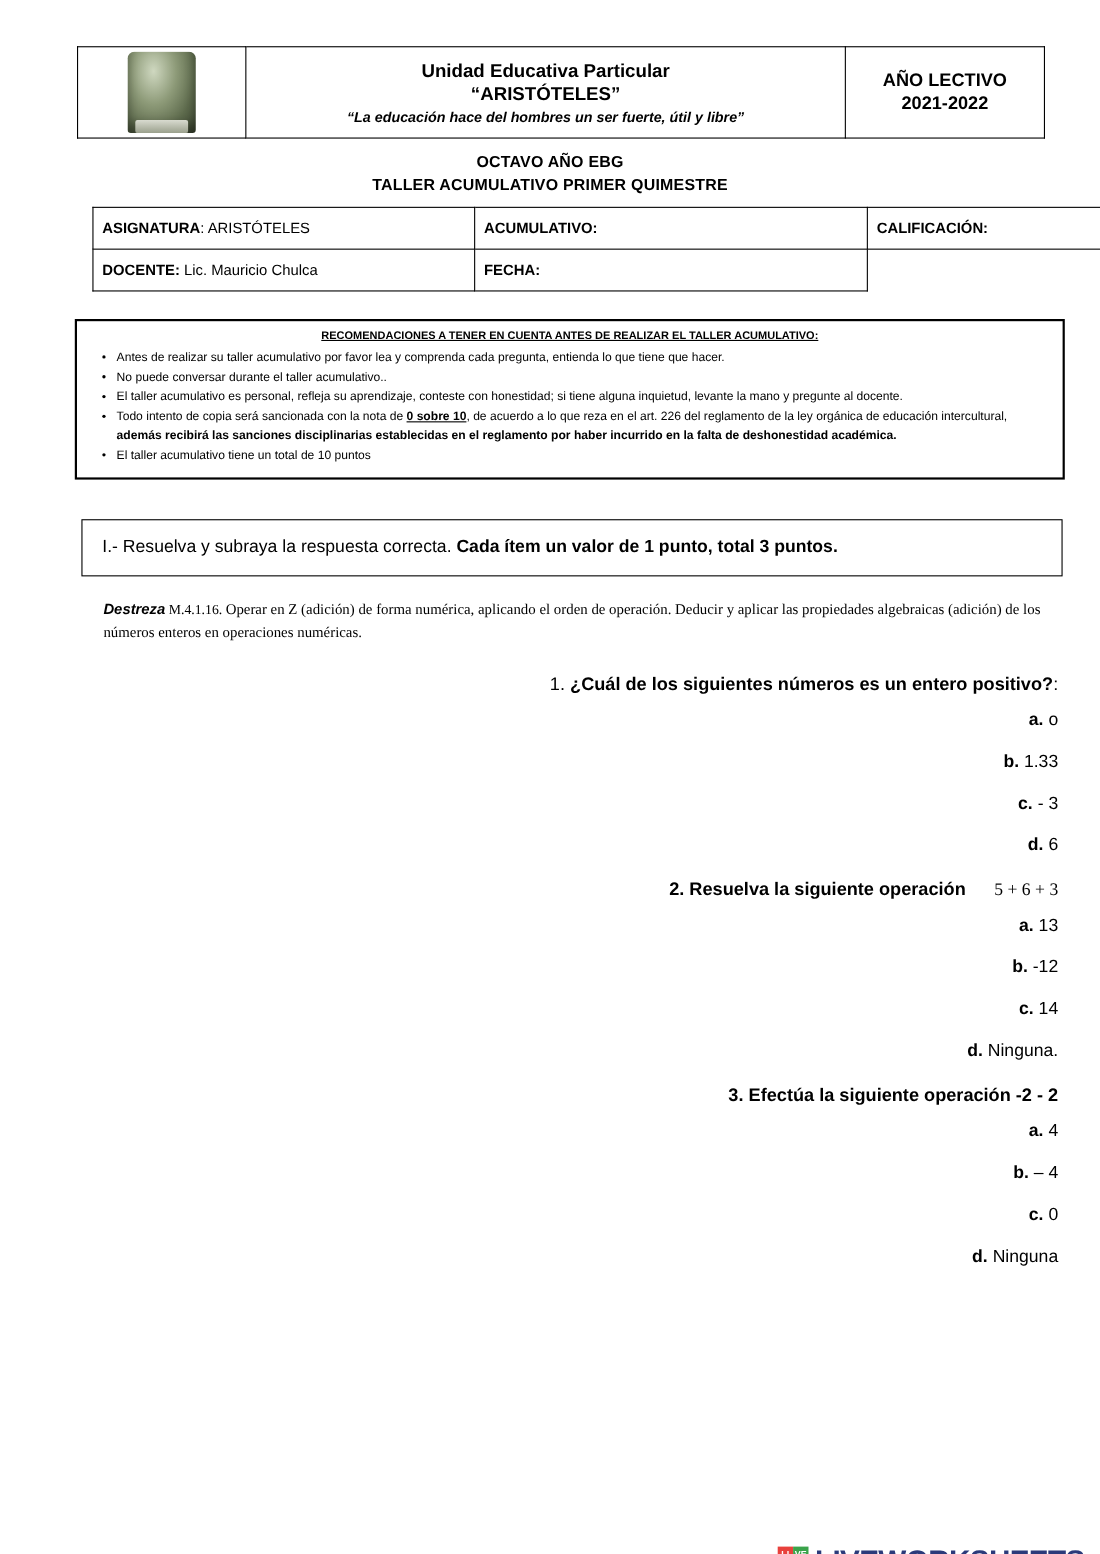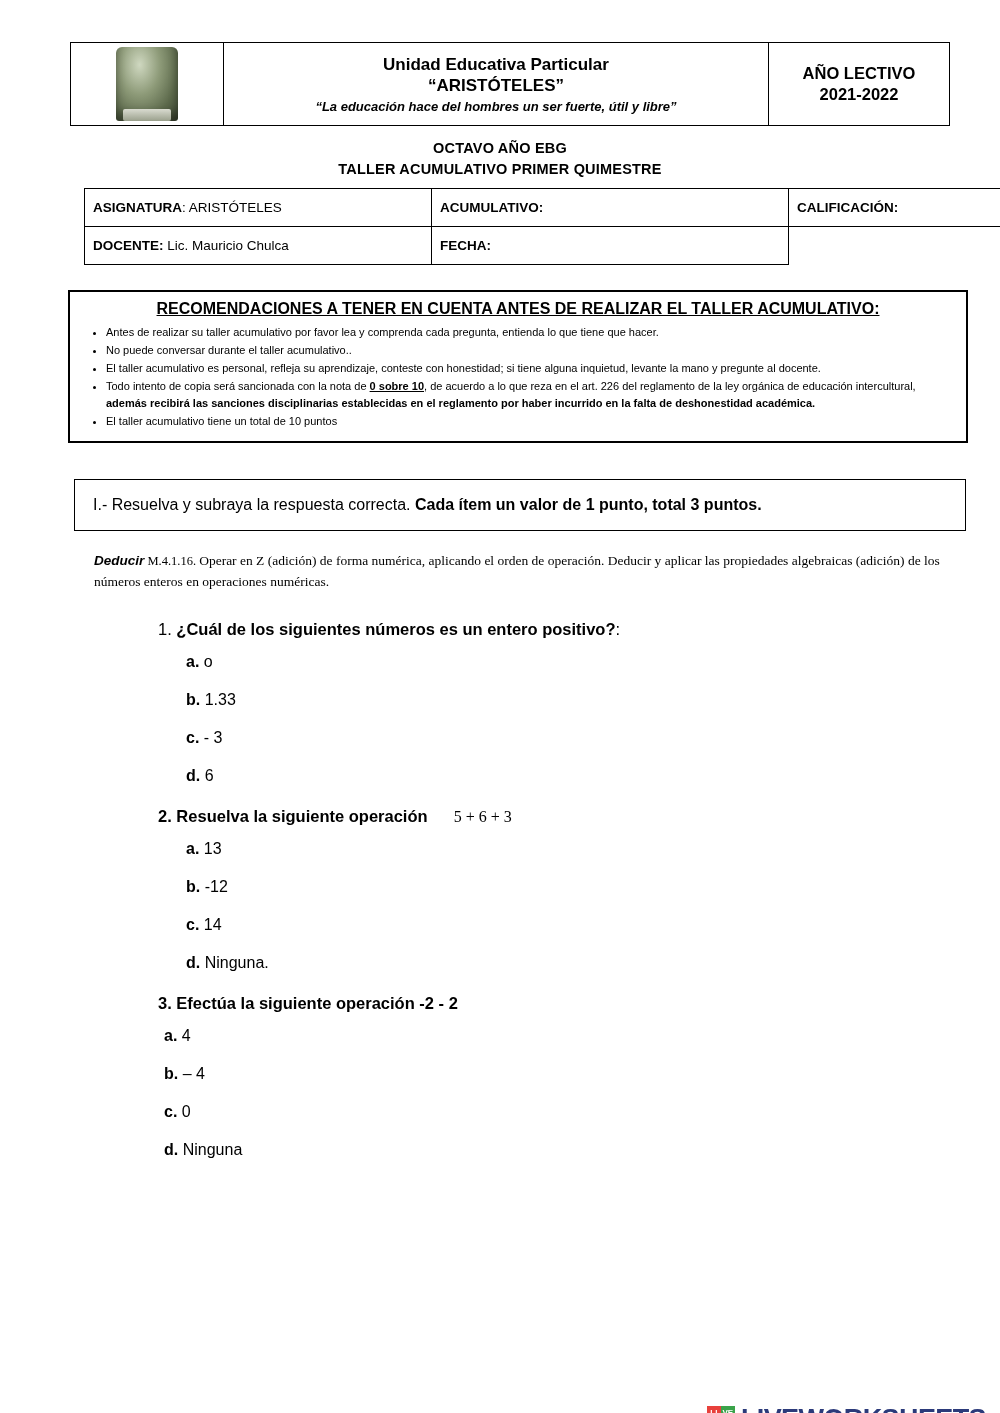--- a/index.html
+++ b/index.html
@@ -128,21 +128,21 @@
     margin: 25px auto 0 auto;
     margin-left: 30px;
     width: 900px;
     border: 2px solid #000;
     box-sizing: border-box;
     padding: 8px 12px 10px 12px;
   }
   .rec-title {
     text-align: center;
     font-weight: bold;
-    font-size: 16px;
+    font-size: 10px;
     text-decoration: underline;
     margin-bottom: 6px;
   }
   .rec-list {
     margin: 0;
     padding-left: 24px;
   }
   .rec-list li {
     font-size: 11px;
     line-height: 1.55;
@@ -177,21 +177,21 @@
     font-weight: bold;
     font-style: italic;
     font-size: 13.5px;
   }
   .destreza .small-code { font-size: 12.5px; }
 
   
   .questions {
     margin-top: 28px;
   }
-  .q-block { margin-bottom: 22px; }
+  .q-block { margin-bottom: 22px; text-align: right; }
   .q-head {
     font-size: 16.5px;
     margin-left: 120px;
     margin-bottom: 14px;
   }
   .q-num { font-weight: normal; }
   .q-num.bold { font-weight: bold; }
   .q-text { font-weight: bold; }
   .q-tail { font-weight: normal; }
   .q-op {
@@ -307,21 +307,21 @@
       </li>
       <li>El taller acumulativo tiene un total de  10 puntos</li>
     </ul>
   </div>
 
   <div class="inst-box">
     <span>I.- Resuelva y subraya la respuesta correcta. </span><b>Cada ítem un valor de 1 punto, total 3  puntos.</b>
   </div>
 
   <div class="destreza">
-    <span class="d-label">Deducir</span><span class="small-code"> M.4.1.16. </span><span>Operar en Z (adición) de forma numérica, aplicando el orden de operación. Deducir y aplicar las propiedades algebraicas (adición) de los números enteros en operaciones numéricas.</span>
+    <span class="d-label">Destreza</span><span class="small-code"> M.4.1.16. </span><span>Operar en Z (adición) de forma numérica, aplicando el orden de operación. Deducir y aplicar las propiedades algebraicas (adición) de los números enteros en operaciones numéricas.</span>
   </div>
 
   <div class="questions">
 
     <div class="q-block">
       <div class="q-head">
         <span class="q-num">1.</span>
         <span class="q-text">¿Cuál de los siguientes números es un entero positivo?</span><span class="q-tail">:</span>
       </div>
       <div class="opt indent-a">

